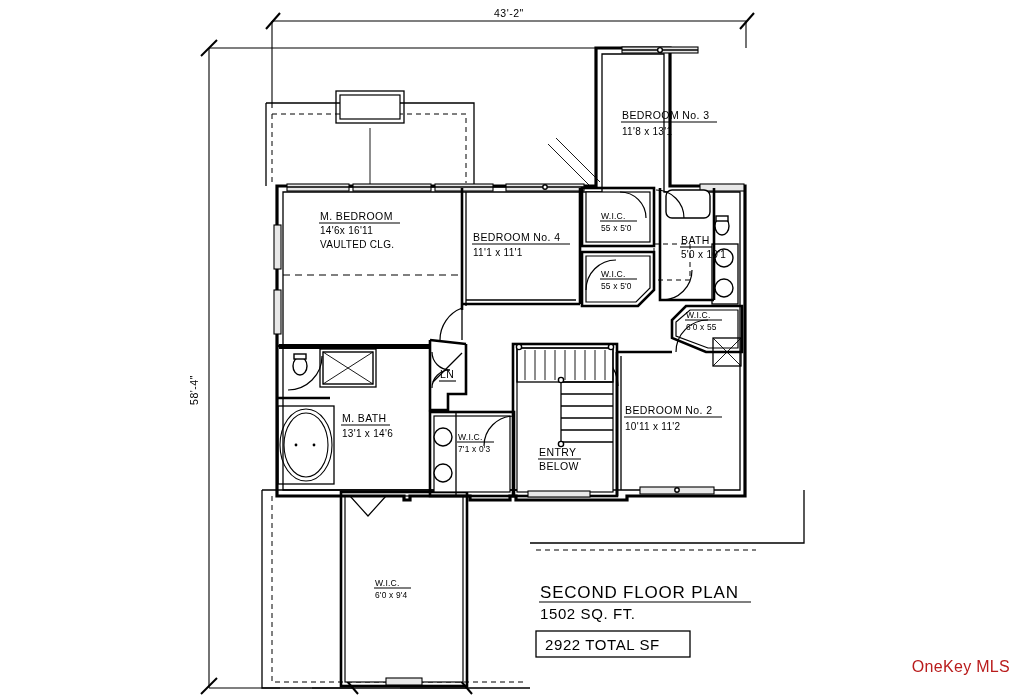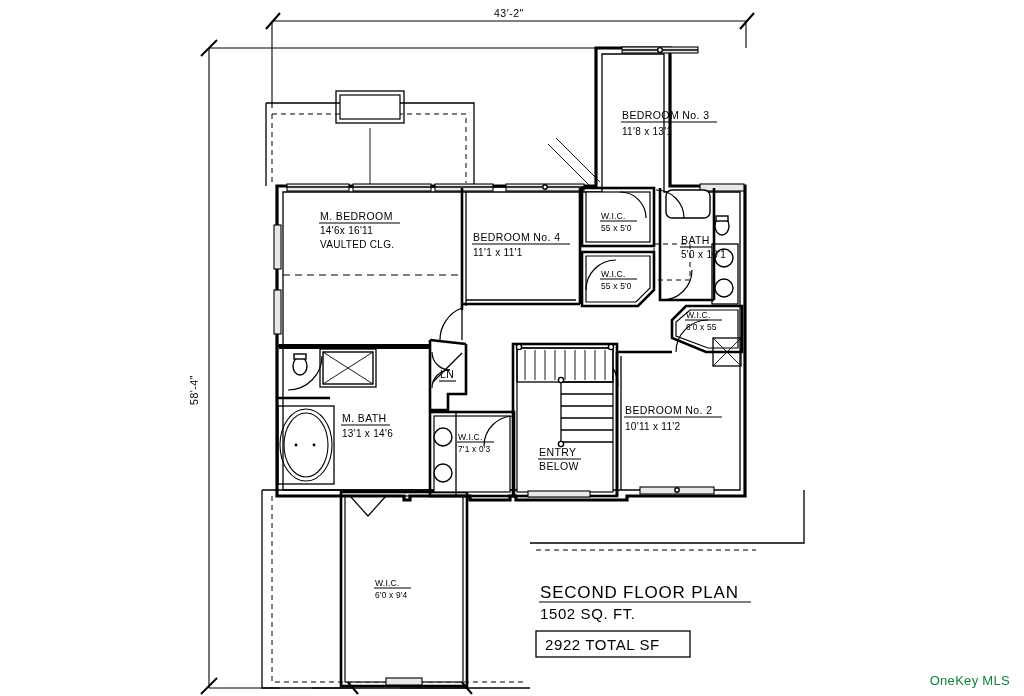--- a/index.html
+++ b/index.html
@@ -95,24 +95,24 @@
     font-family: "Liberation Sans", sans-serif;
     font-size: 15px;
     letter-spacing: 0.6px;
     fill: #000000;
   }
   .underline { stroke: #000000; stroke-width: 1.1; }
 
   .watermark {
     position: absolute;
     right: 14px;
-    bottom: 8px;
-    font-family: "Liberation Sans", sans-serif;
-    font-size: 13px;
-    color: #15803d;
+    bottom: 20px;
+    font-family: "Liberation Sans", sans-serif;
+    font-size: 16px;
+    color: #b91c1c;
     letter-spacing: 0.3px;
     user-select: none;
   }
 </style>
 </head>
 <body>
 
 <div id="plan-root">
 
   <svg id="floorplan" viewBox="0 0 1024 696">

